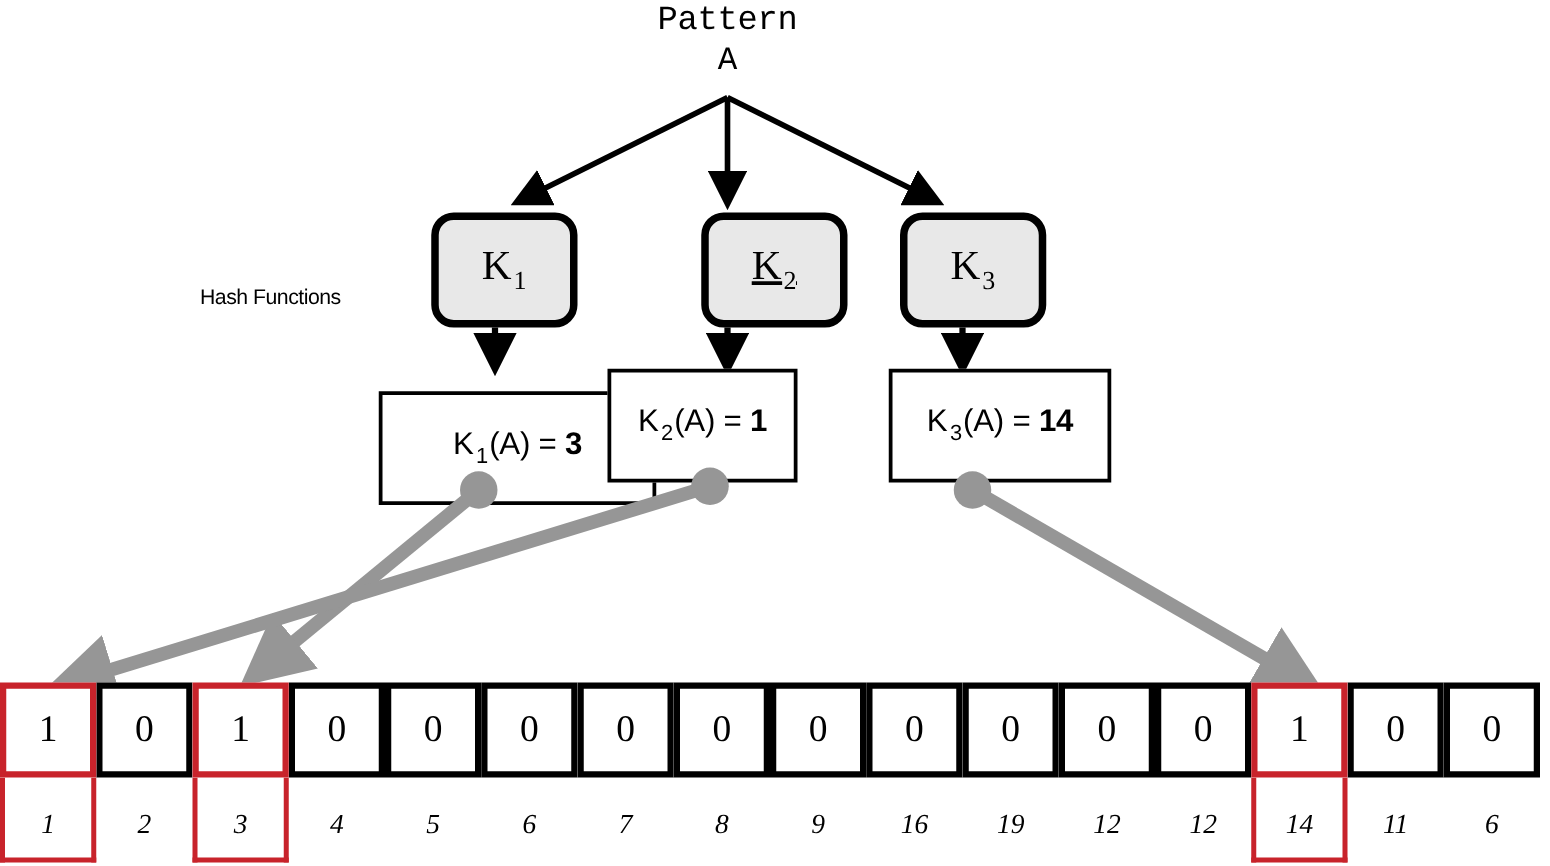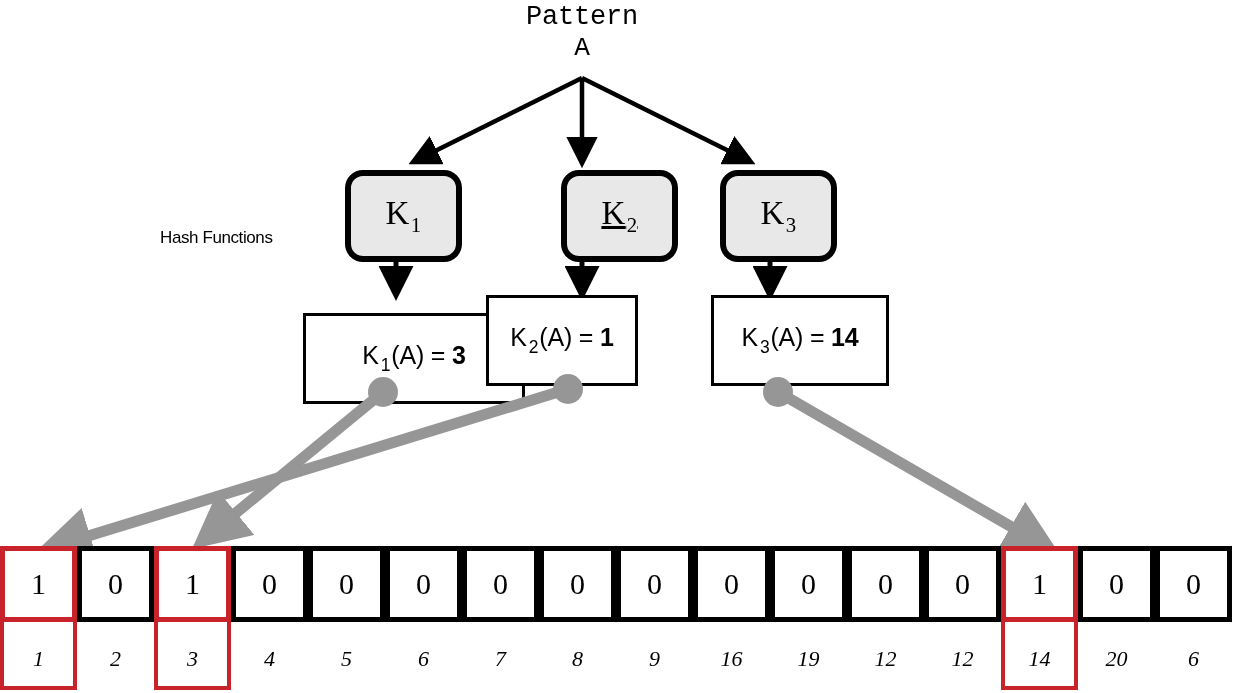--- a/index.html
+++ b/index.html
@@ -310,21 +310,21 @@
       </div>
       <div class="bit-col" style="left: 1001px;">
         <div class="bit-cell hl">1</div>
         <div class="idx-cell hl">
           <span>14</span>
         </div>
       </div>
       <div class="bit-col" style="left: 1078px;">
         <div class="bit-cell">0</div>
         <div class="idx-cell">
-          <span>20</span>
+          <span>11</span>
         </div>
       </div>
       <div class="bit-col" style="left: 1155px;">
         <div class="bit-cell">0</div>
         <div class="idx-cell">
           <span>6</span>
         </div>
       </div>
     </div>
 

